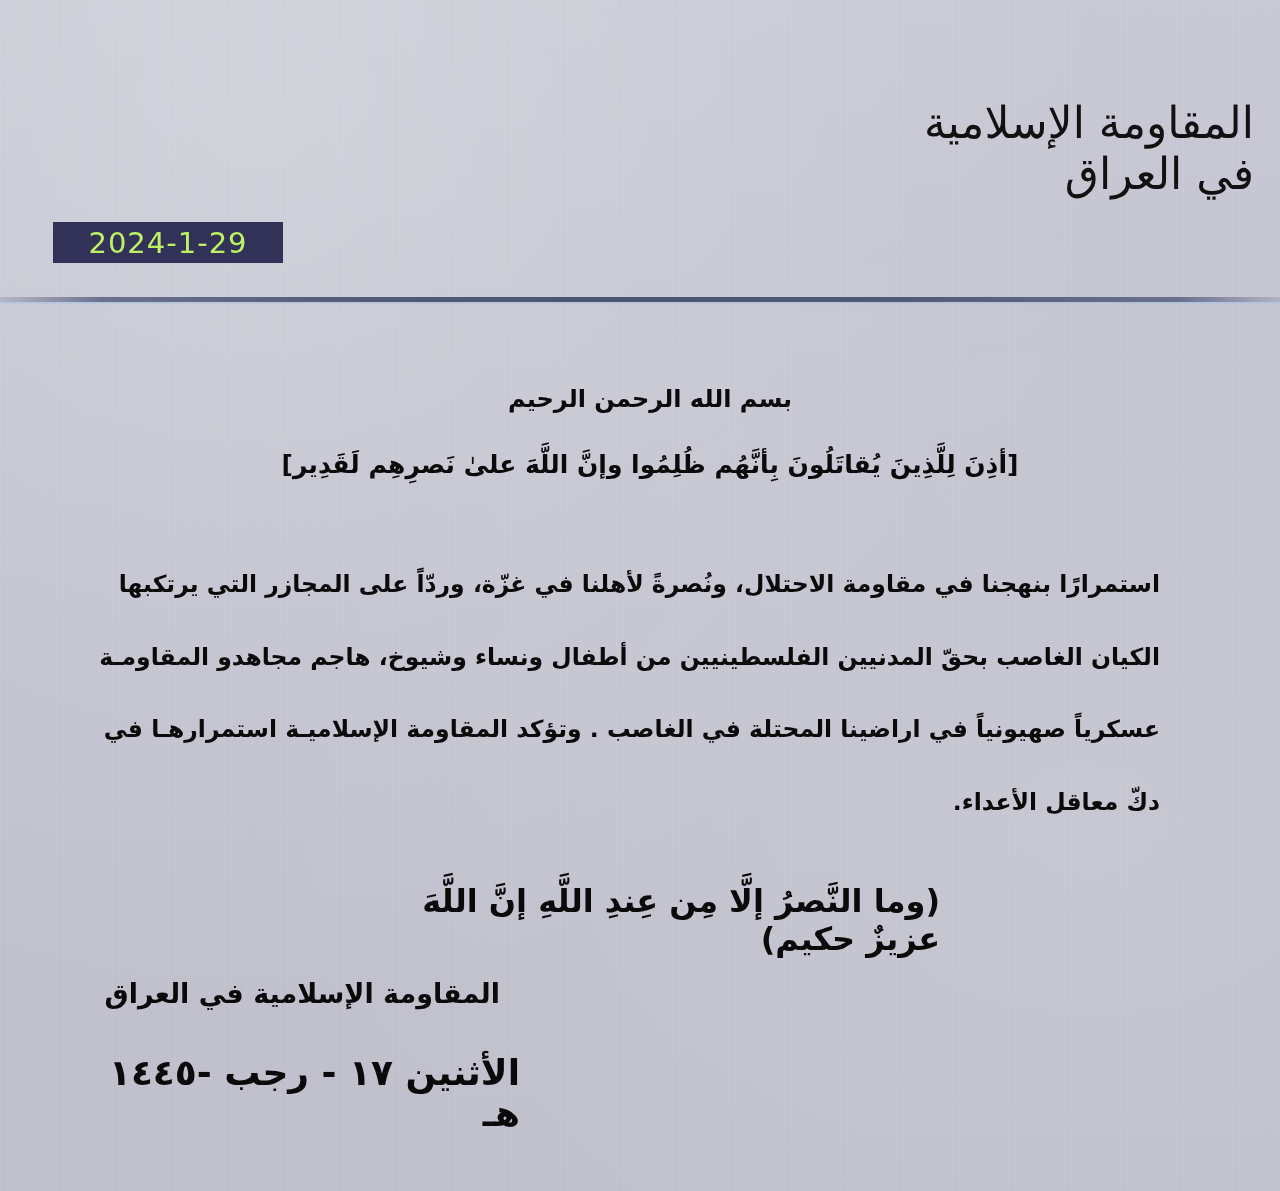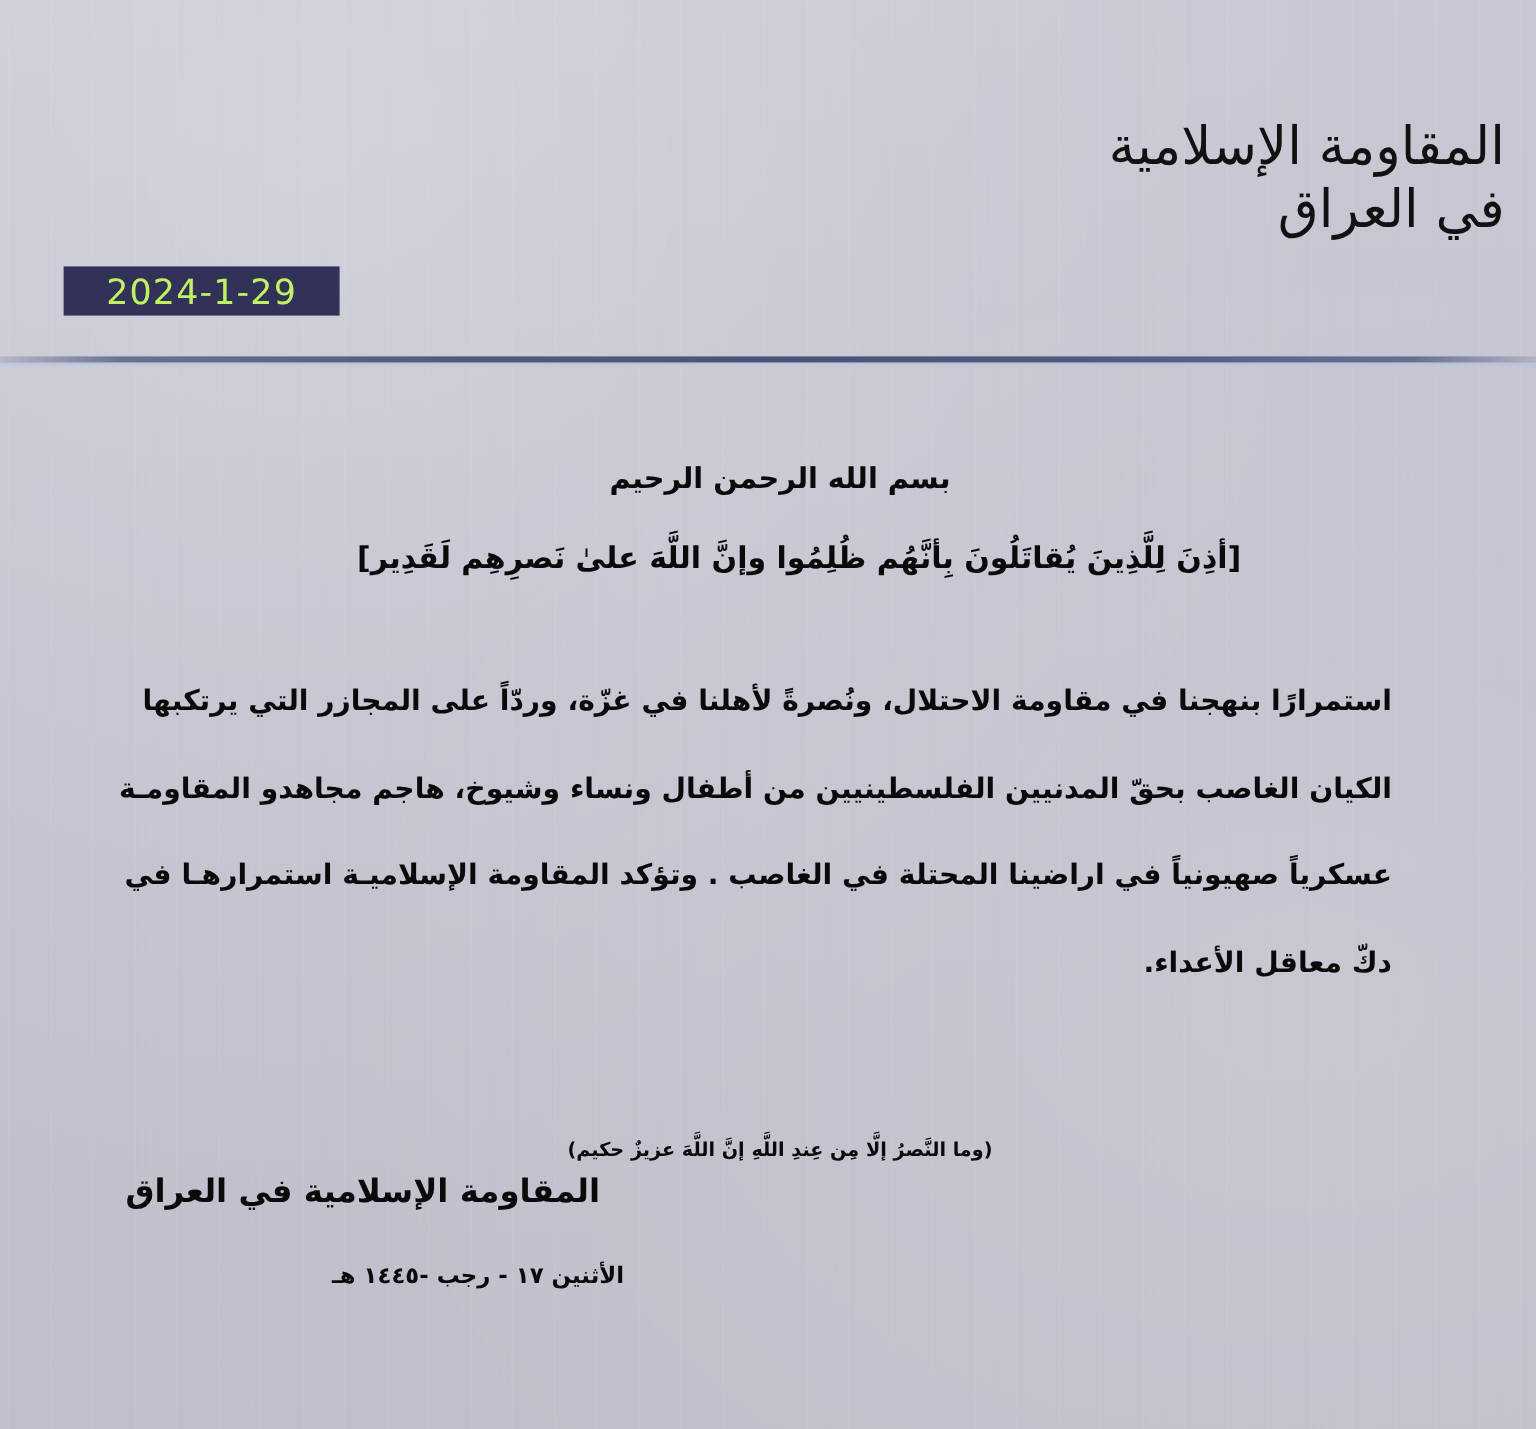--- a/index.html
+++ b/index.html
@@ -75,21 +75,21 @@
       width: 1300px;
       text-align: center;
       direction: rtl;
       font-family: "DejaVu Sans", sans-serif;
       font-weight: bold;
       font-size: 24px;
     }
     .verse {
       position: absolute;
       top: 450px;
-      left: 286px;
+      left: 270px;
       width: 760px;
       text-align: center;
       direction: rtl;
       font-family: "DejaVu Sans", sans-serif;
       font-weight: bold;
       font-size: 25px;
     }
     .body-text {
       position: absolute;
       top: 548px;
@@ -109,28 +109,28 @@
       text-align-last: justify;
       height: 72.5px;
       white-space: nowrap;
       overflow: visible;
     }
     .body-line.last {
       text-align-last: right;
     }
     .closing-verse {
       position: absolute;
-      top: 948px;
+      top: 882px;
       left: 360px;
       width: 580px;
-      text-align: center;
+      text-align: right;
       direction: rtl;
       font-family: "DejaVu Sans", sans-serif;
       font-weight: bold;
-      font-size: 16px;
+      font-size: 32px;
     }
     .signature {
       position: absolute;
       top: 978px;
       left: 100px;
       width: 400px;
       direction: rtl;
       text-align: right;
       font-family: "DejaVu Sans", sans-serif;
       font-weight: bold;
@@ -138,21 +138,21 @@
     }
     .hijri-date {
       position: absolute;
       top: 1052px;
       left: 100px;
       width: 420px;
       direction: rtl;
       text-align: right;
       font-family: "DejaVu Sans", sans-serif;
       font-weight: bold;
-      font-size: 19px;
+      font-size: 36px;
     }
   </style>
 </head>
 <body>
 
 <div class="header-logo">المقاومة الإسلامية في العراق</div>
 
 <div class="date-badge">2024-1-29</div>
 
 <div class="divider"></div>

